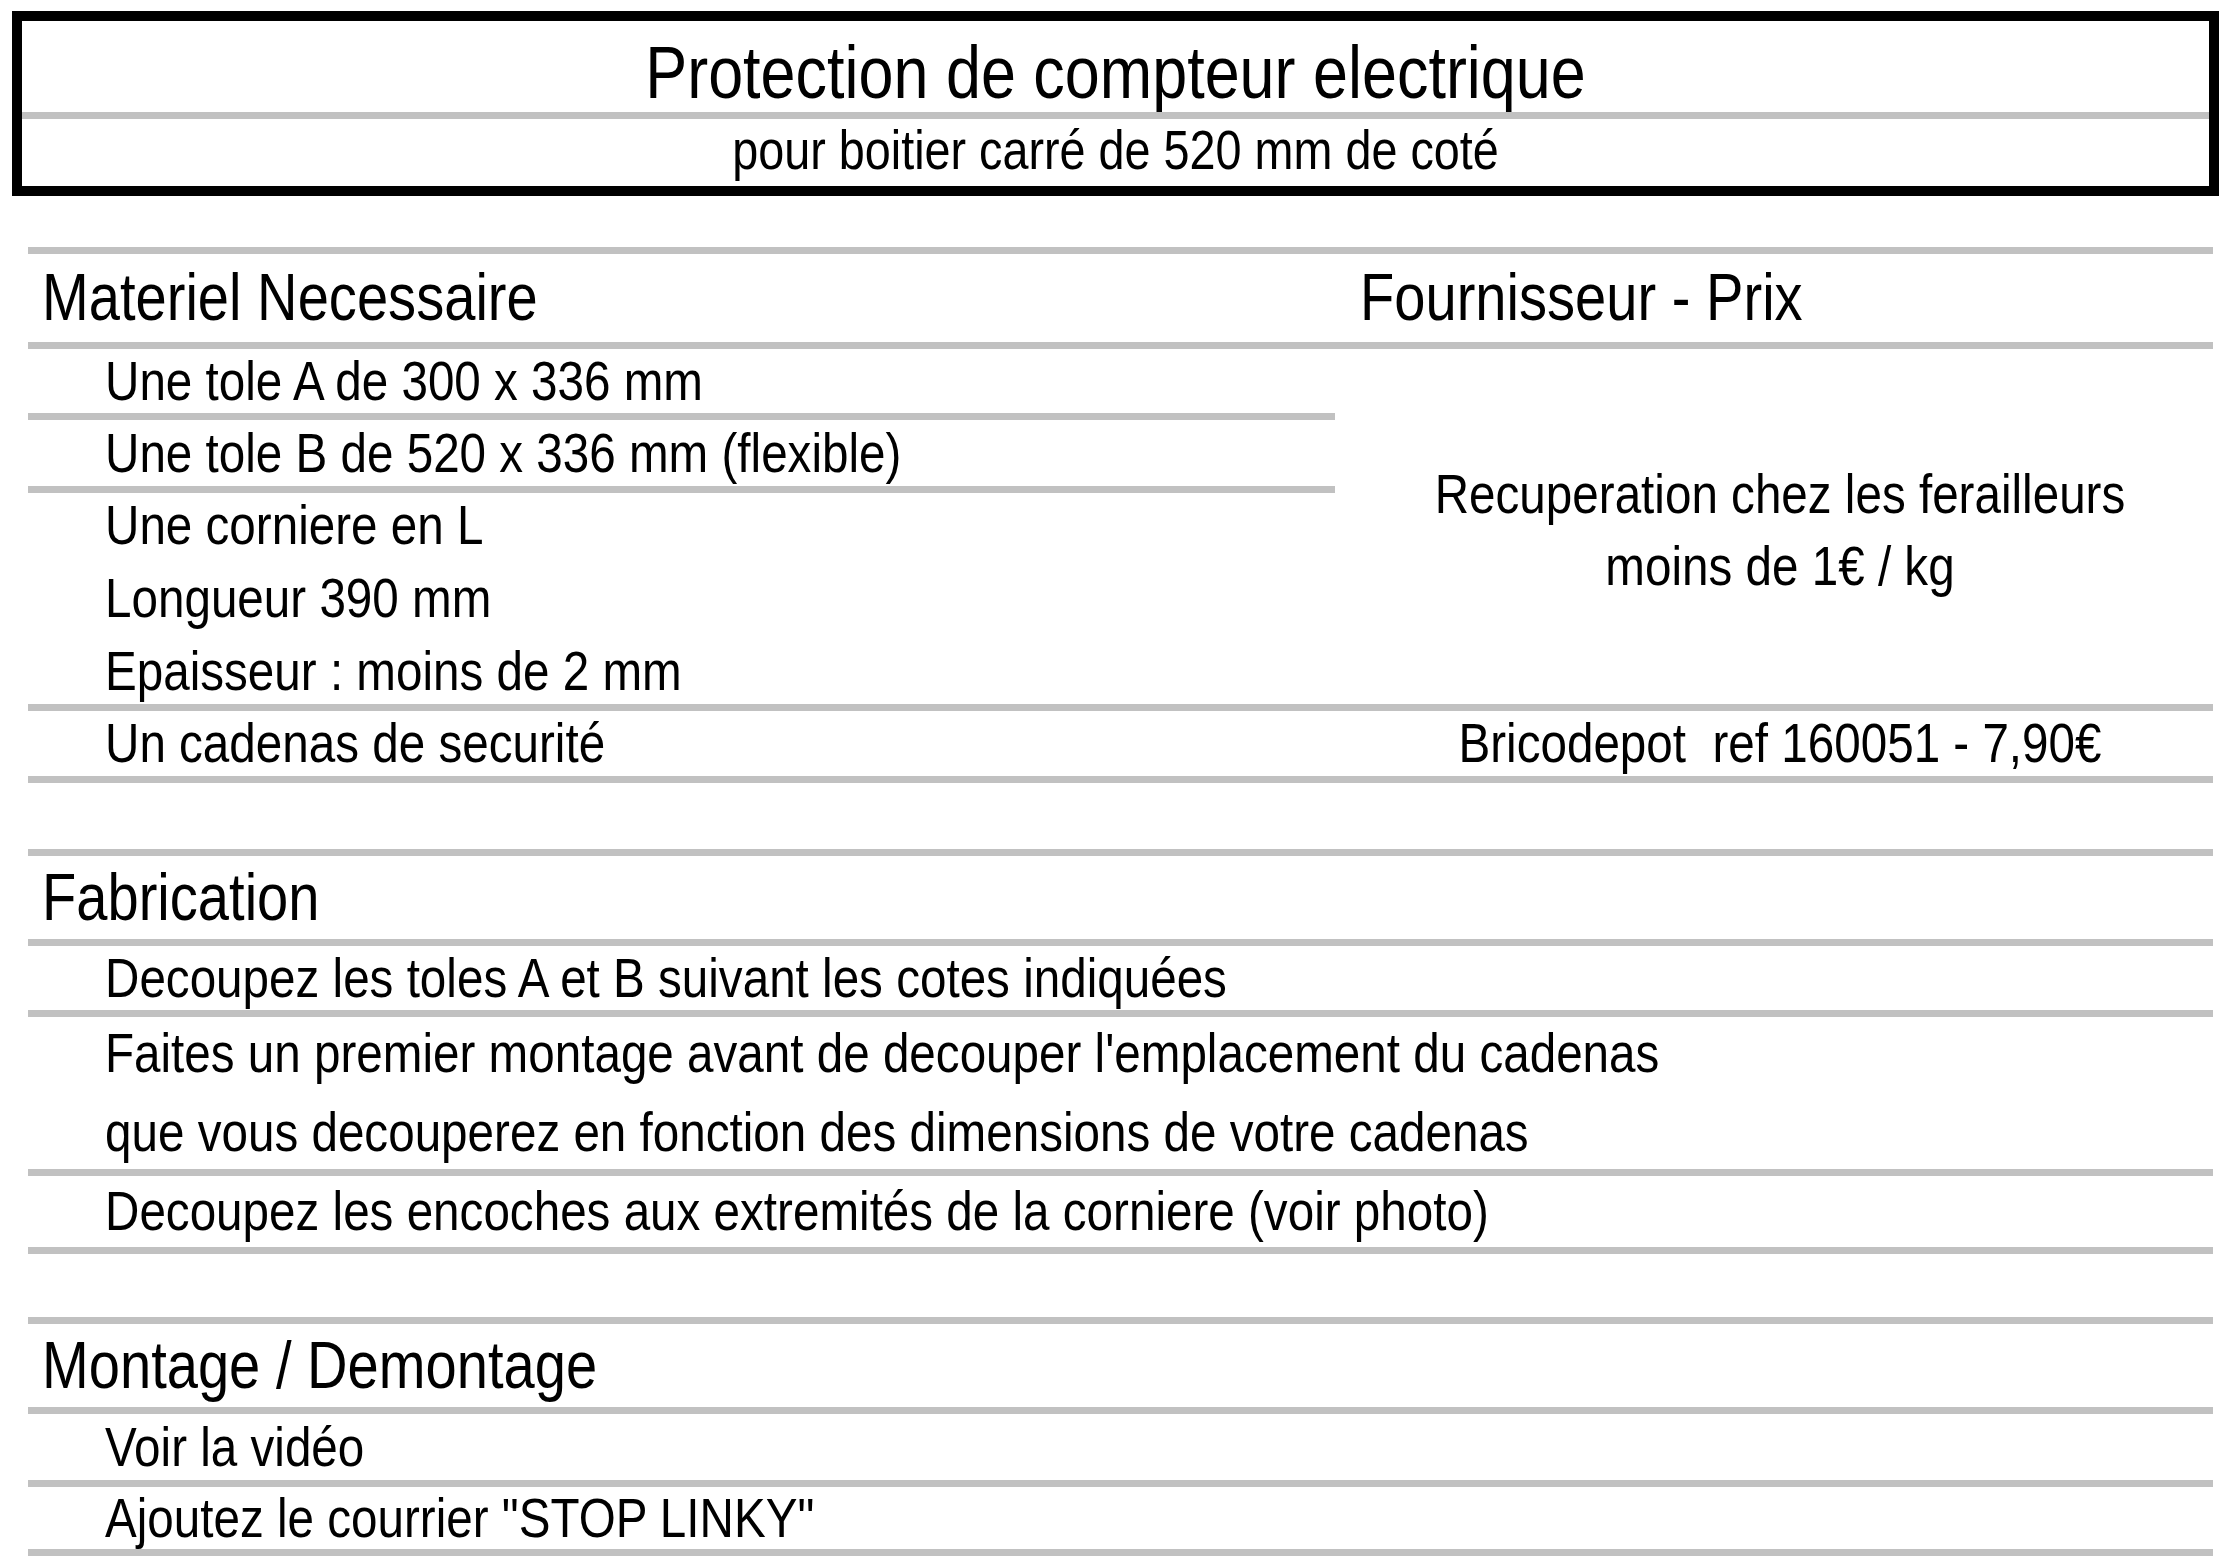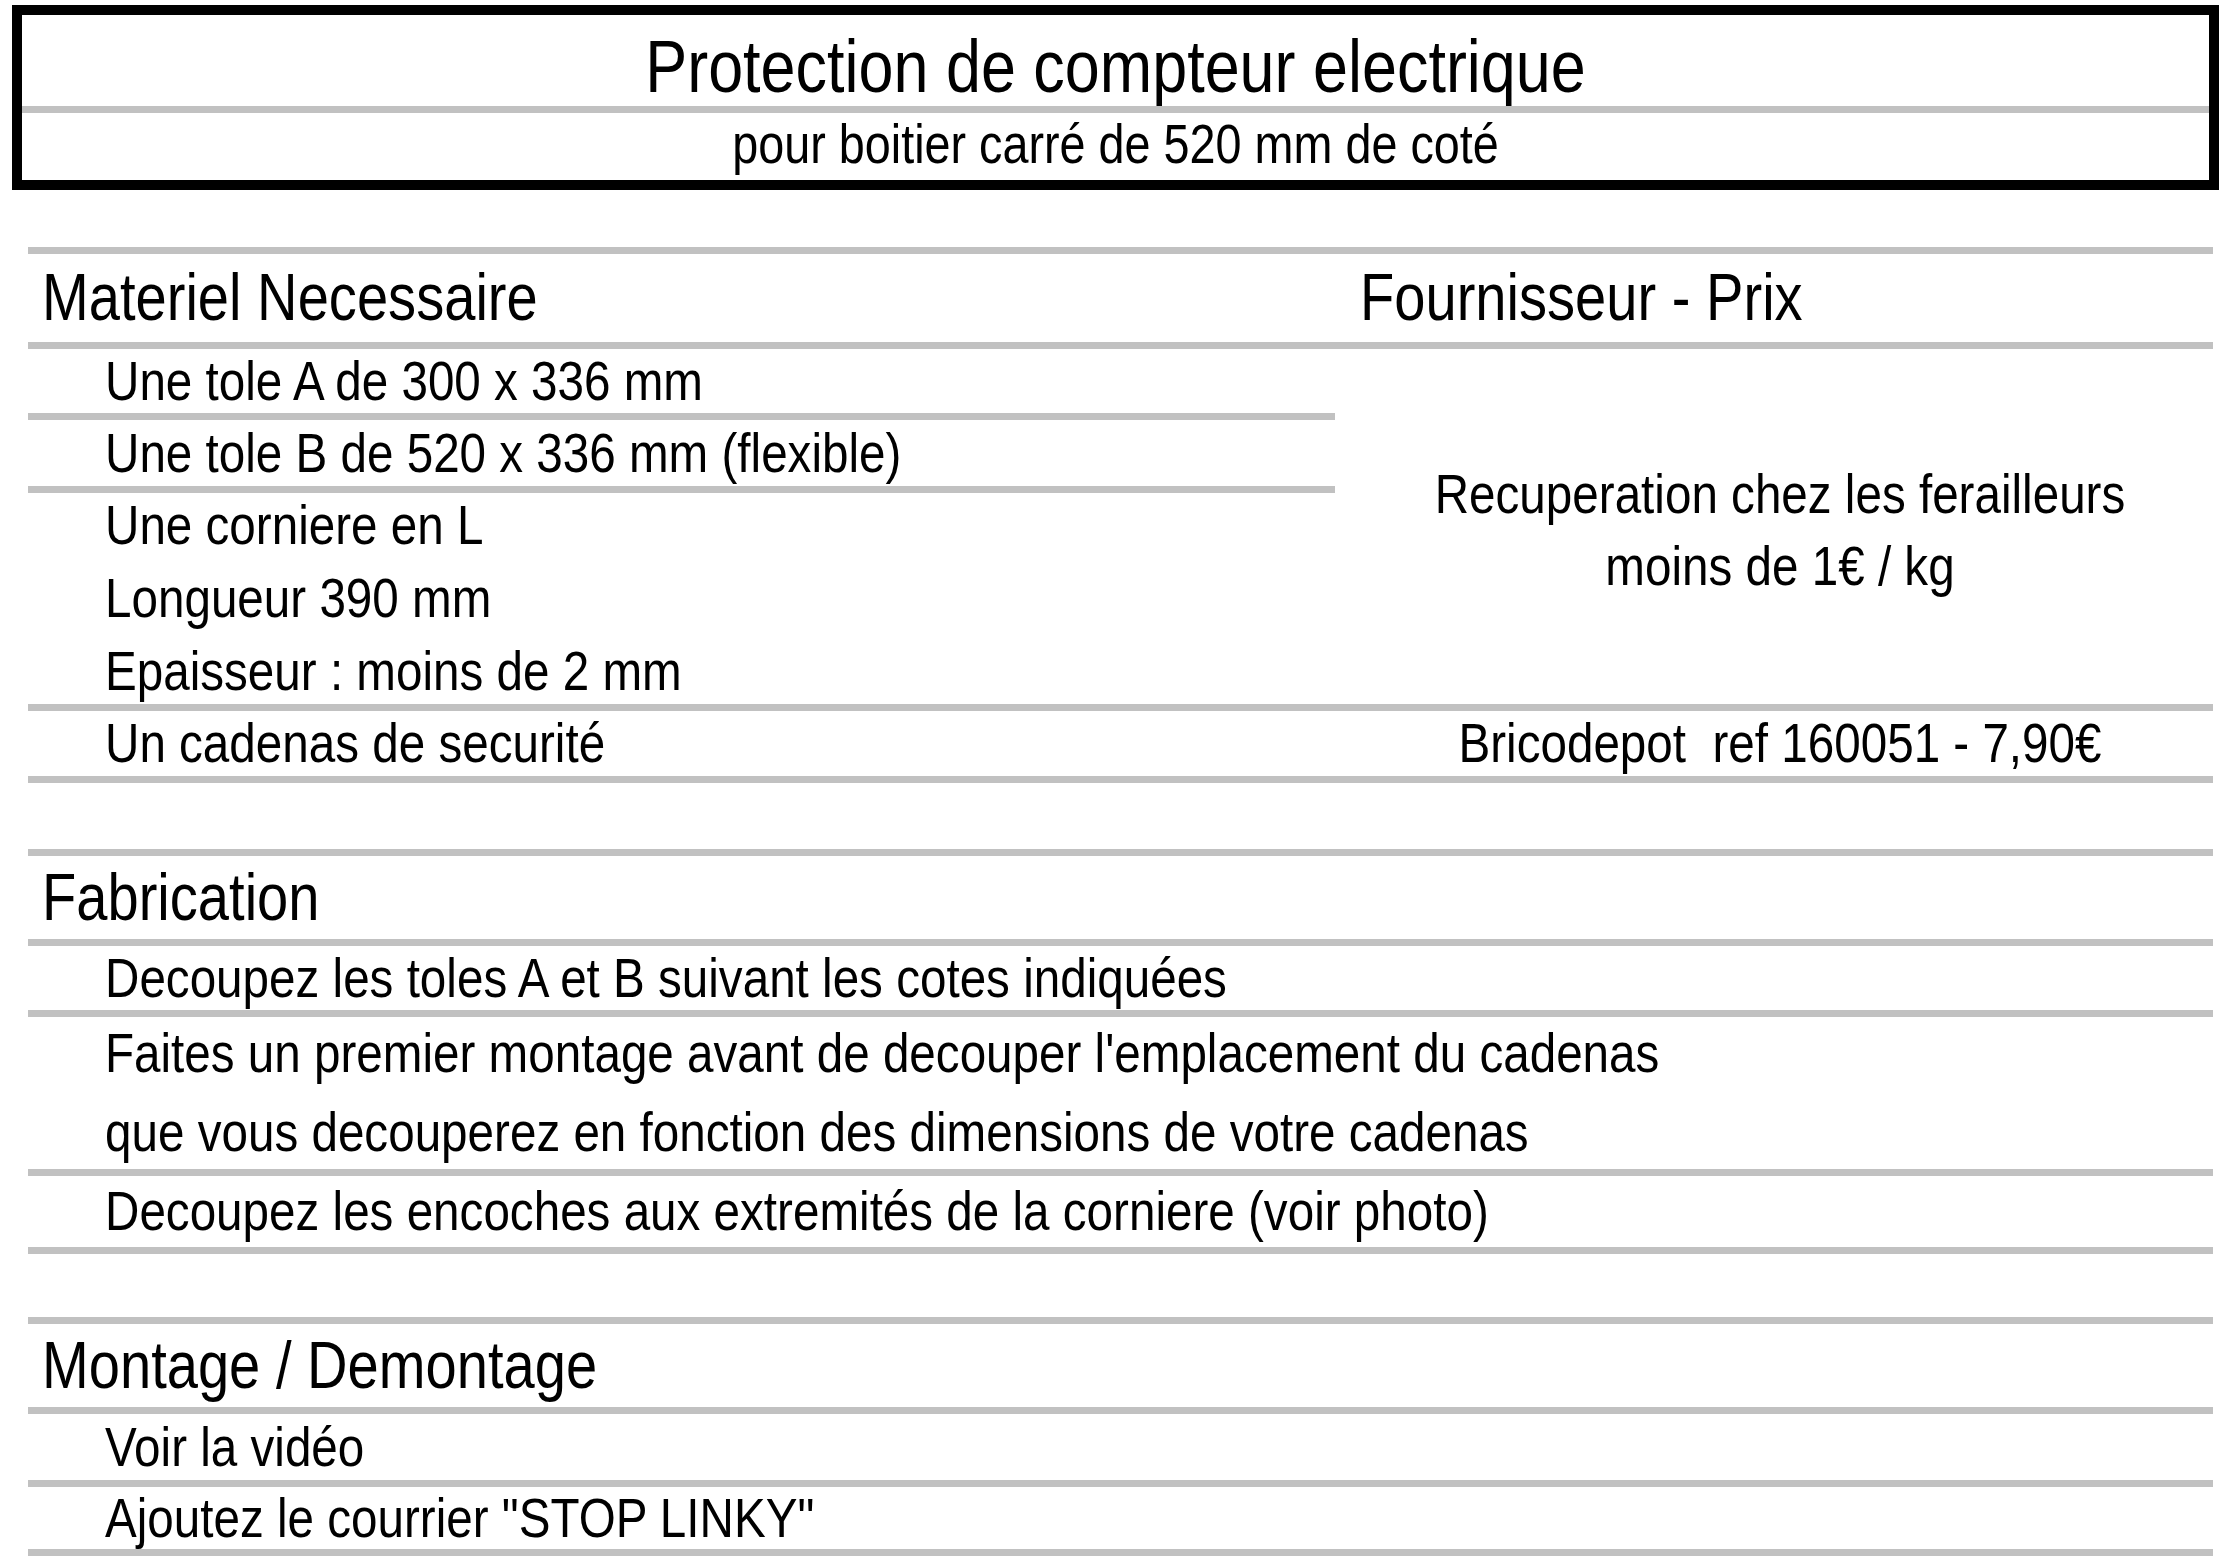--- a/index.html
+++ b/index.html
@@ -12,21 +12,21 @@
     overflow:hidden;
   }
   .txt{position:absolute;white-space:pre;color:#000;}
   
   .tL{transform:scaleX(.85);transform-origin:0 50%;}
   .tC{transform:scaleX(.85);transform-origin:50% 50%;}
   .heading{font-size:66px;font-weight:400;}
   .item{font-size:56px;font-weight:400;}
   .gridline{position:absolute;height:7px;background:#c1c1c1;}
   #title-box{
-    position:absolute;left:12px;top:5px;width:2207px;height:185px;
+    position:absolute;left:12px;top:11px;width:2207px;height:185px;
     border:10px solid #000;box-sizing:border-box;background:#fff;
   }
   #title-box .inner-line{position:absolute;left:0;right:0;top:91px;height:7px;background:#c1c1c1;}
   #main-title{left:0;width:2187px;top:8px;height:88px;line-height:88px;font-size:74px;text-align:center;}
   #sub-title{left:0;width:2187px;top:98px;height:62px;line-height:62px;font-size:55px;text-align:center;}
   .rightcell{left:1347px;width:866px;text-align:center;}
 </style>
 </head>
 <body>
 

